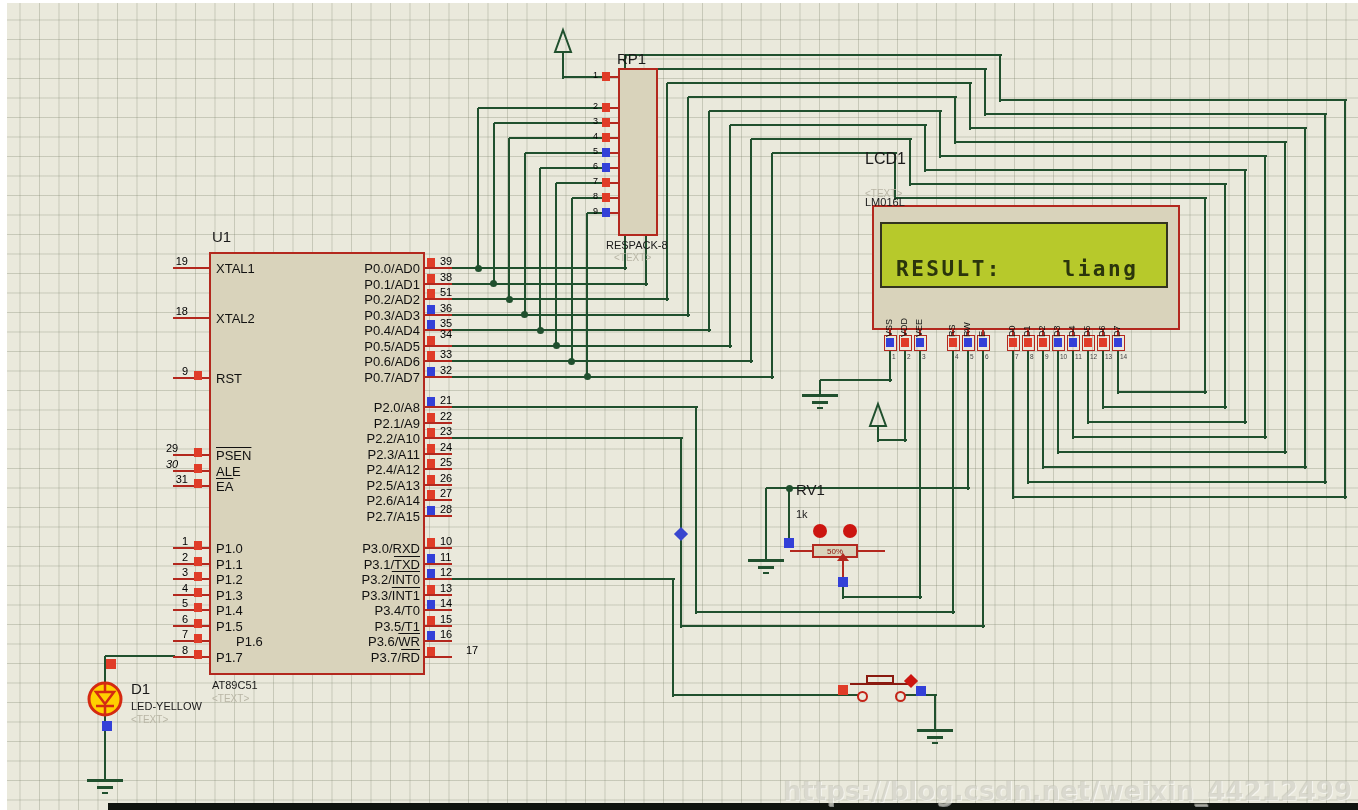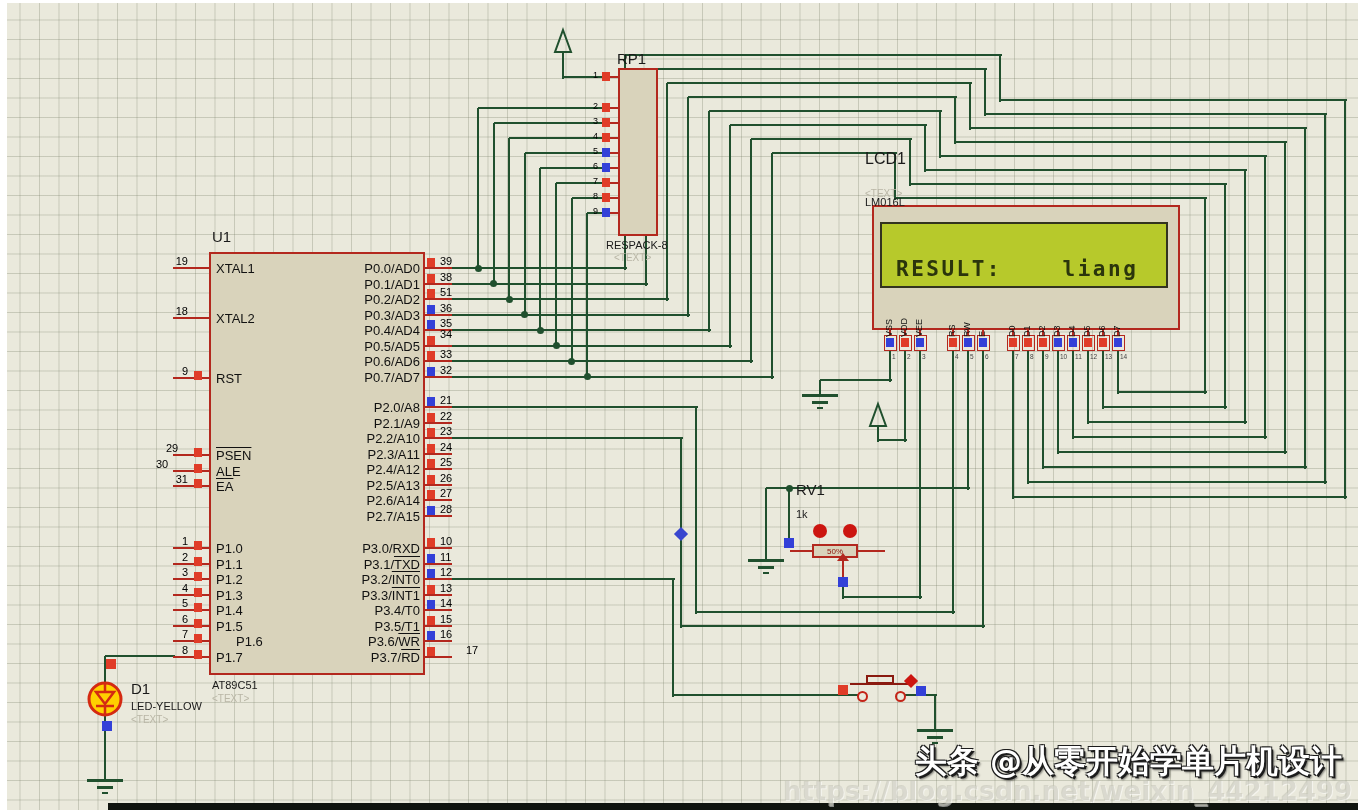--- a/index.html
+++ b/index.html
@@ -200,21 +200,21 @@
       <div class="pinlab" style="left: 216px; top: 311px;"><span>XTAL2</span></div>
       <div class="rseg" style="left: 173px; top: 377px; width: 36px; height: 2px;"></div>
       <div class="pinnum" style="left: 156px; top: 365px; width: 32px; text-align: right;">9</div>
       <div class="sq" style="left: 194px; top: 371px; background: rgb(224, 60, 40);"></div>
       <div class="pinlab" style="left: 216px; top: 371px;"><span>RST</span></div>
       <div class="rseg" style="left: 173px; top: 454px; width: 36px; height: 2px;"></div>
       <div class="pinnum" style="left: 156px; top: 442px; width: 32px; text-align: center;">29</div>
       <div class="sq" style="left: 194px; top: 448px; background: rgb(224, 60, 40);"></div>
       <div class="pinlab" style="left: 216px; top: 448px;"><span></span><span class="ol">PSEN</span></div>
       <div class="rseg" style="left: 173px; top: 469.5px; width: 36px; height: 2px;"></div>
-      <div class="pinnum" style="left: 156px; top: 457.5px; width: 32px; text-align: left;">30</div>
+      <div class="pinnum" style="left: 156px; top: 457.5px; width: 32px; text-align: center; font-style: italic;">30</div>
       <div class="sq" style="left: 194px; top: 463.5px; background: rgb(224, 60, 40);"></div>
       <div class="pinlab" style="left: 216px; top: 463.5px;"><span>ALE</span></div>
       <div class="rseg" style="left: 173px; top: 485px; width: 36px; height: 2px;"></div>
       <div class="pinnum" style="left: 156px; top: 473px; width: 32px; text-align: right;">31</div>
       <div class="sq" style="left: 194px; top: 479px; background: rgb(224, 60, 40);"></div>
       <div class="pinlab" style="left: 216px; top: 479px;"><span></span><span class="ol">EA</span></div>
       <div class="rseg" style="left: 173px; top: 547px; width: 36px; height: 2px;"></div>
       <div class="pinnum" style="left: 156px; top: 535px; width: 32px; text-align: right;">1</div>
       <div class="sq" style="left: 194px; top: 541px; background: rgb(224, 60, 40);"></div>
       <div class="pinlab" style="left: 216px; top: 541px;"><span>P1.0</span></div>
@@ -491,16 +491,15 @@
     <div style="position:absolute;left:20px;top:5px;width:28px;height:9px;border:2px solid #8a1a10;box-sizing:border-box;"></div>
     <div style="position:absolute;left:11px;top:21px;width:11px;height:11px;border:2.5px solid #c42418;border-radius:50%;box-sizing:border-box;"></div>
     <div style="position:absolute;left:49px;top:21px;width:11px;height:11px;border:2.5px solid #c42418;border-radius:50%;box-sizing:border-box;"></div>
   </div>
   <div class="redsq10" style="left:838px;top:685px;"></div>
   <div class="diamond" style="left:906px;top:676px;background:#cc1510;"></div>
   <div class="bluesq" style="left:916px;top:686px;"></div>
 
   <div class="diamond" style="left:676px;top:529px;"></div>
 
-  <div class="watermark1">头条 @从零开始学单片机设计</div>
   <div class="watermark2">https://blog.csdn.net/weixin_44212499</div>
   <div class="bottomstrip"></div>
 </div>
 
 </body></html>

